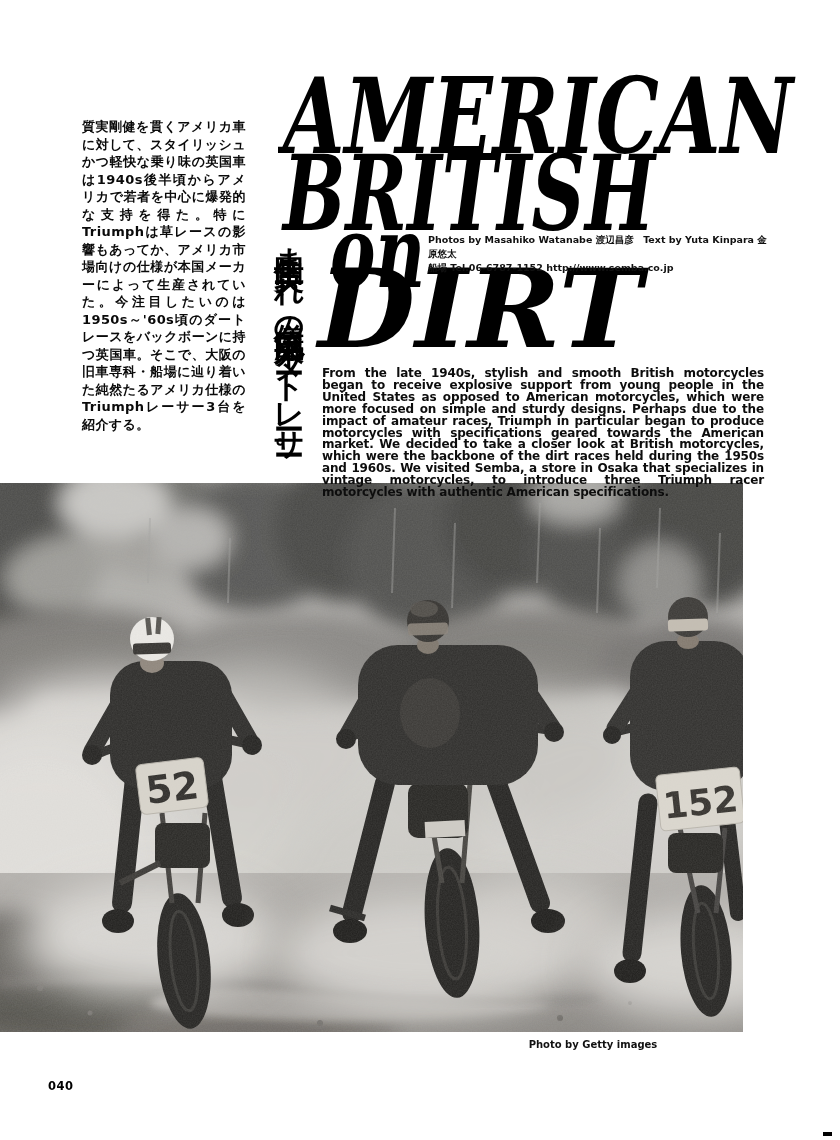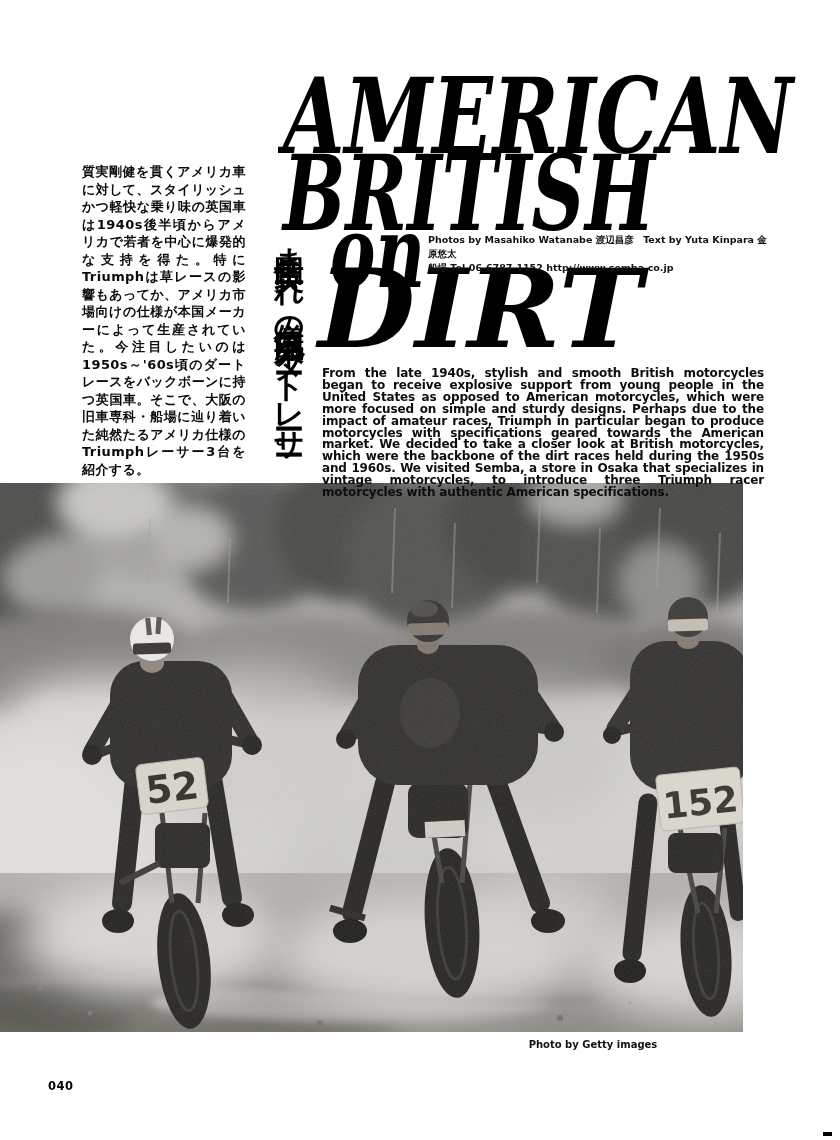--- a/index.html
+++ b/index.html
@@ -1,21 +1,21 @@
 <!DOCTYPE html>
 <html><head>
 <meta charset="utf-8">
 <style>
   html,body{margin:0;padding:0;background:#e9e9e9;}
   .page{position:relative;width:840px;height:1140px;background:#ffffff;overflow:hidden;
         font-family:"DejaVu Sans",sans-serif;color:#000;}
   
   .intro-ja{position:absolute;left:82px;top:118px;width:164px;
             font-size:13px;font-weight:bold;line-height:17.5px;letter-spacing:.4px;
-            text-align:justify;color:#0a0a0a;margin-top:45px;}
+            text-align:justify;color:#0a0a0a;}
   
   .title-svg{position:absolute;left:278px;top:62px;width:562px;height:300px;z-index:3;}
   .title-svg text{font-family:"DejaVu Serif",serif;font-weight:bold;font-style:italic;fill:#000;}
   
   .credits{position:absolute;left:428px;top:233px;width:345px;z-index:4;
            font-size:9.5px;font-weight:bold;line-height:14px;color:#111;}
   
   .lead-en{position:absolute;left:322px;top:368px;width:442px;z-index:4;
            font-size:12px;font-weight:bold;line-height:11.9px;letter-spacing:-0.15px;
            color:#0d0d0d;text-align:justify;}

